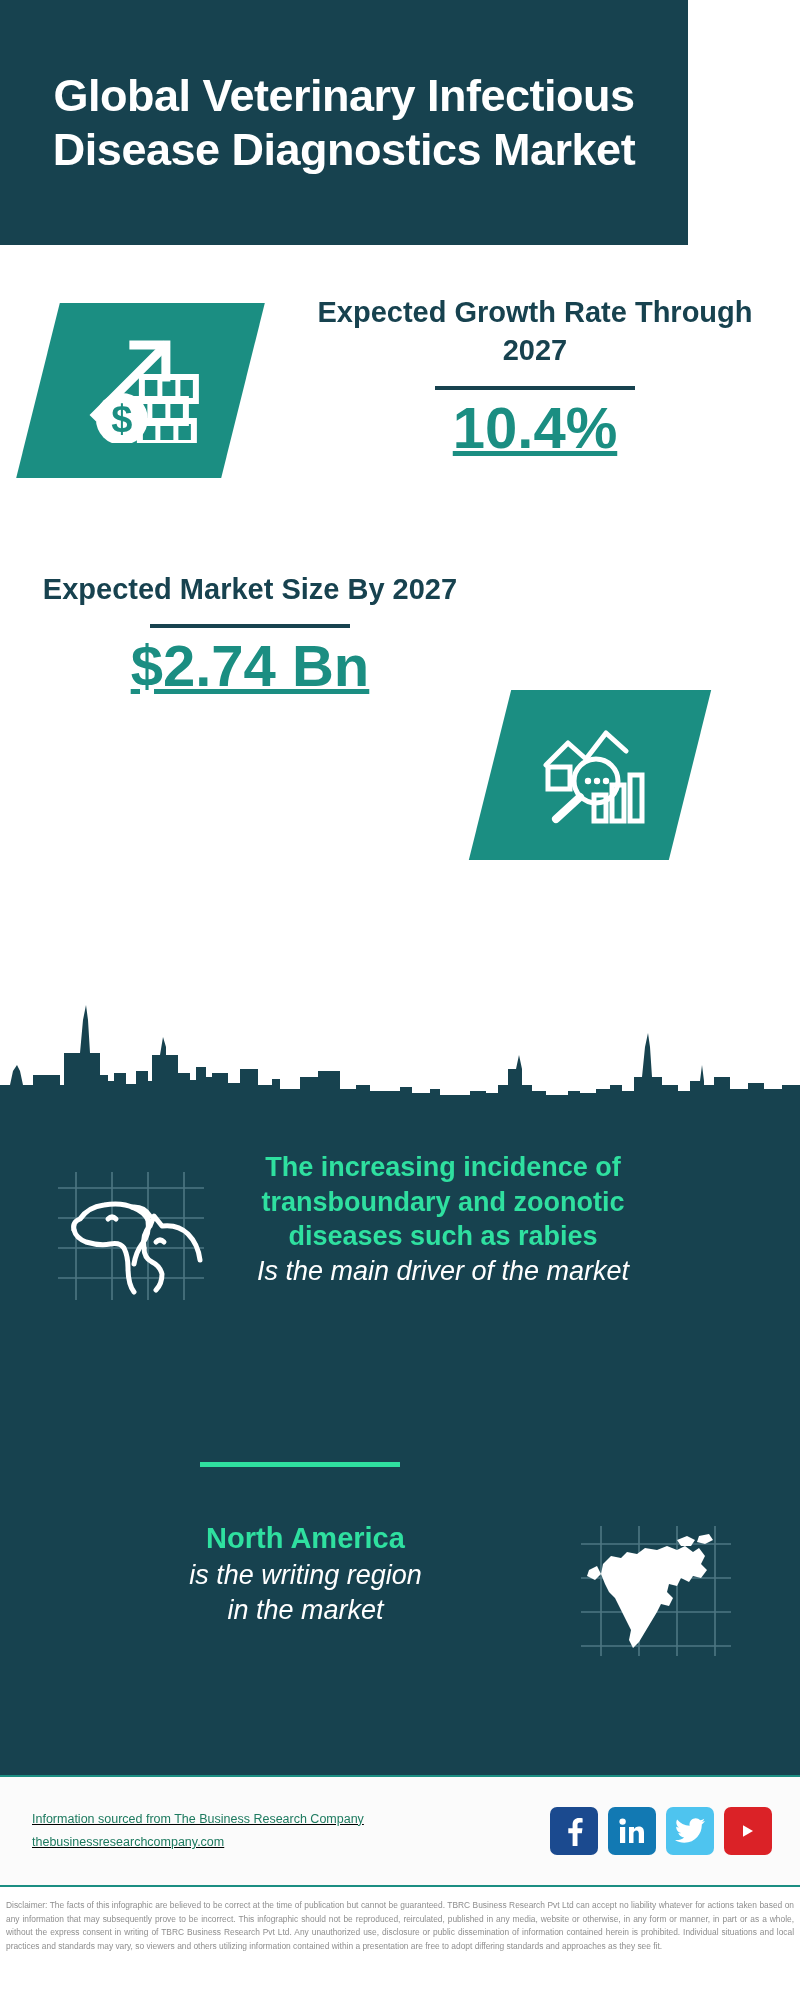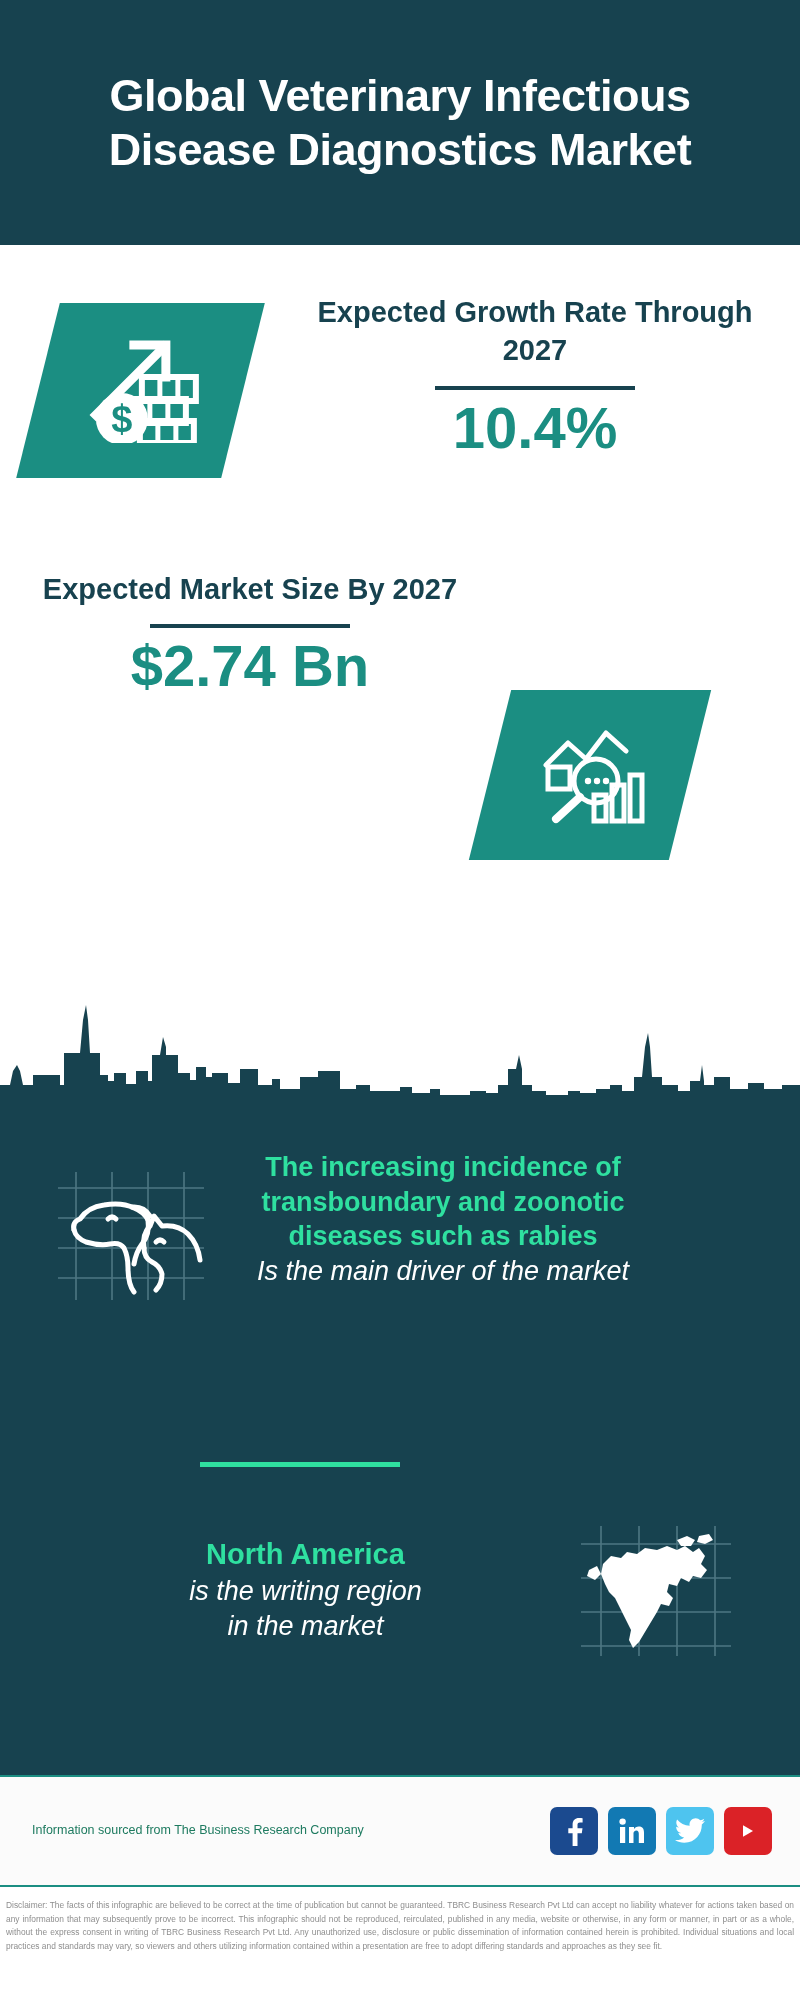--- a/index.html
+++ b/index.html
@@ -7,21 +7,21 @@
   body {
     font-family:"Liberation Sans", sans-serif;
     background:#ffffff;
     position:relative;
     overflow:hidden;
   }
   .page { width:800px; height:2000px; position:relative; background:#fff; }
 
   
   .header {
-    position:absolute; left:0; top:0; width:800px; height:245px;
+    position:absolute; left:0; top:0; width:688px; height:245px;
     background:#17424f;
     display:flex; align-items:center; justify-content:center;
   }
   .header-title {
     color:#ffffff;
     font-size:45px;
     font-weight:bold;
     line-height:1.18;
     text-align:center;
     letter-spacing:-0.5px;
@@ -42,21 +42,21 @@
   }
   .badge-left .ic { transform:skewX(14deg); }
   .stat1-text { position:absolute; left:300px; top:48px; width:470px; text-align:center; }
   .stat-label {
     color:#17424f; font-size:29px; font-weight:bold; line-height:1.32;
   }
   .rule-dark {
     width:200px; height:4px; background:#17424f; margin:16px auto 6px auto;
   }
   .stat-value {
-    color:#1b8e82; font-size:58px; font-weight:bold; line-height:1.1;
+    color:#1b8e82; font-size:58px; font-weight:bold; line-height:1.1;text-decoration:underline;
   }
 
   
   .stat2 { position:absolute; left:0; top:545px; width:800px; height:400px; }
   .badge-right {
     left:490px; top:145px; width:200px; height:170px;
     transform:skewX(-14deg);
   }
   .badge-right .ic { transform:skewX(14deg); }
   .stat2-text { position:absolute; left:40px; top:25px; width:420px; text-align:center; }
@@ -90,35 +90,35 @@
     font-style:italic;
   }
   .rule-green {
     width:200px; height:5px; background:#2fe0a0;
     position:absolute; left:200px; top:1462px;
   }
 
   
   .region-block {
     position:absolute; left:0; top:1520px; width:796px;
-    display:flex; align-items:center;
+    display:flex; align-items:flex-start;
   }
   .region-text { flex:1; padding-left:30px; text-align:center; }
   .region-name {
     color:#2fe0a0; font-size:29px; font-weight:bold; line-height:1.3; display:block;
   }
   .map-wrap { width:215px; flex:0 0 215px; padding-top:6px; }
 
   
   .footer {
     position:absolute; left:0; top:1775px; width:800px; height:112px;
     background:#fbfbfb;
     border-top:2px solid #1b8e82;
     border-bottom:2px solid #1b8e82;
-    display:flex; align-items:center;
+    display:flex; align-items:center;text-decoration:underline;
   }
   .footer-text {
     padding-left:32px; flex:1;
     color:#1d7a5f; font-size:12.5px; line-height:1.85;
   }
   .footer-text span { display:block; }
   .socials { display:flex; gap:10px; padding-right:28px; }
   .soc {
     width:48px; height:48px; border-radius:7px;
     display:flex; align-items:center; justify-content:center;
@@ -292,20 +292,21 @@
             <path d="M8 44 L16 40 L20 48 L14 54 L6 50 Z"></path>
           </g>
         </svg>
       </span>
     </div>
   </div>
 
   <div class="footer">
     <div class="footer-text">
       <span>Information sourced from The Business Research Company</span>
+      <span>thebusinessresearchcompany.com</span>
     </div>
     <div class="socials">
       <a class="soc soc-fb">
         <span>
           <svg width="26" height="30" viewBox="0 0 26 30">
               <path fill="#fff" d="M16.5 30V17.2h4.3l.7-5h-5V9c0-1.4.4-2.4 2.5-2.4h2.6V2.2C21.2 2.1 19.7 2 17.9 2c-3.7 0-6.3 2.3-6.3 6.5v3.7H7.3v5h4.3V30h4.9z"></path>
             </svg>
         </span>
       </a>
       <a class="soc soc-li">

